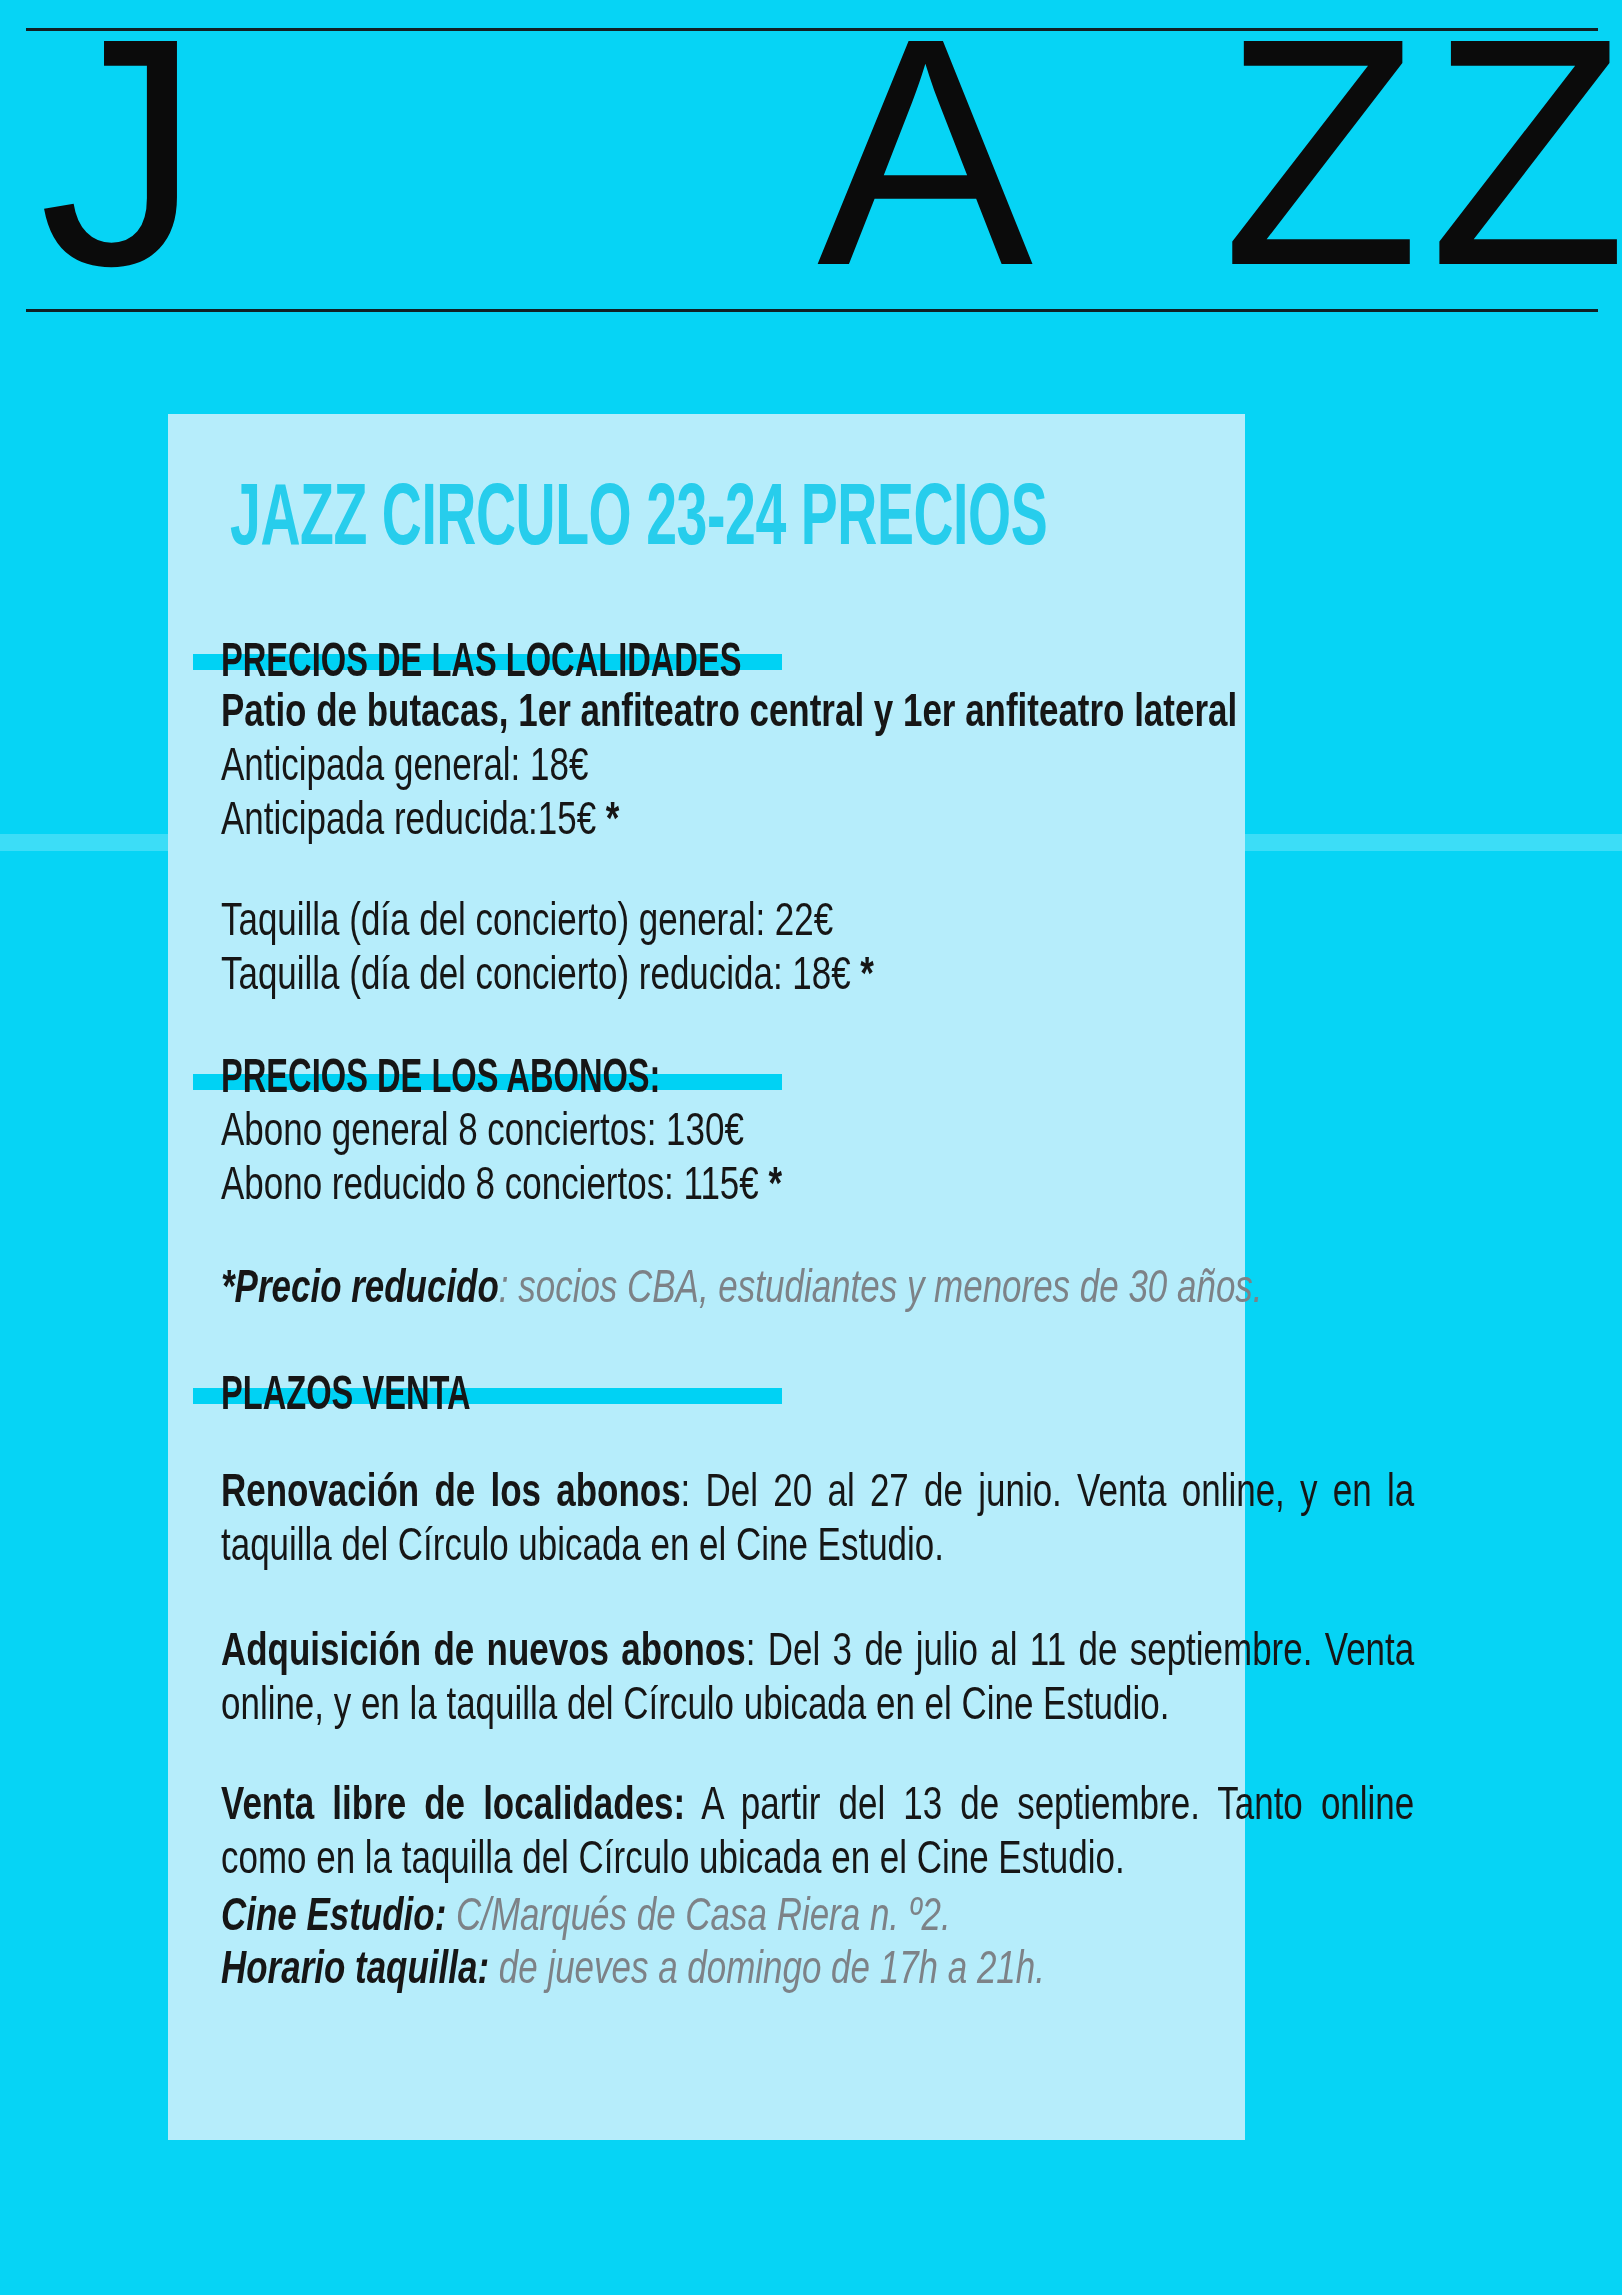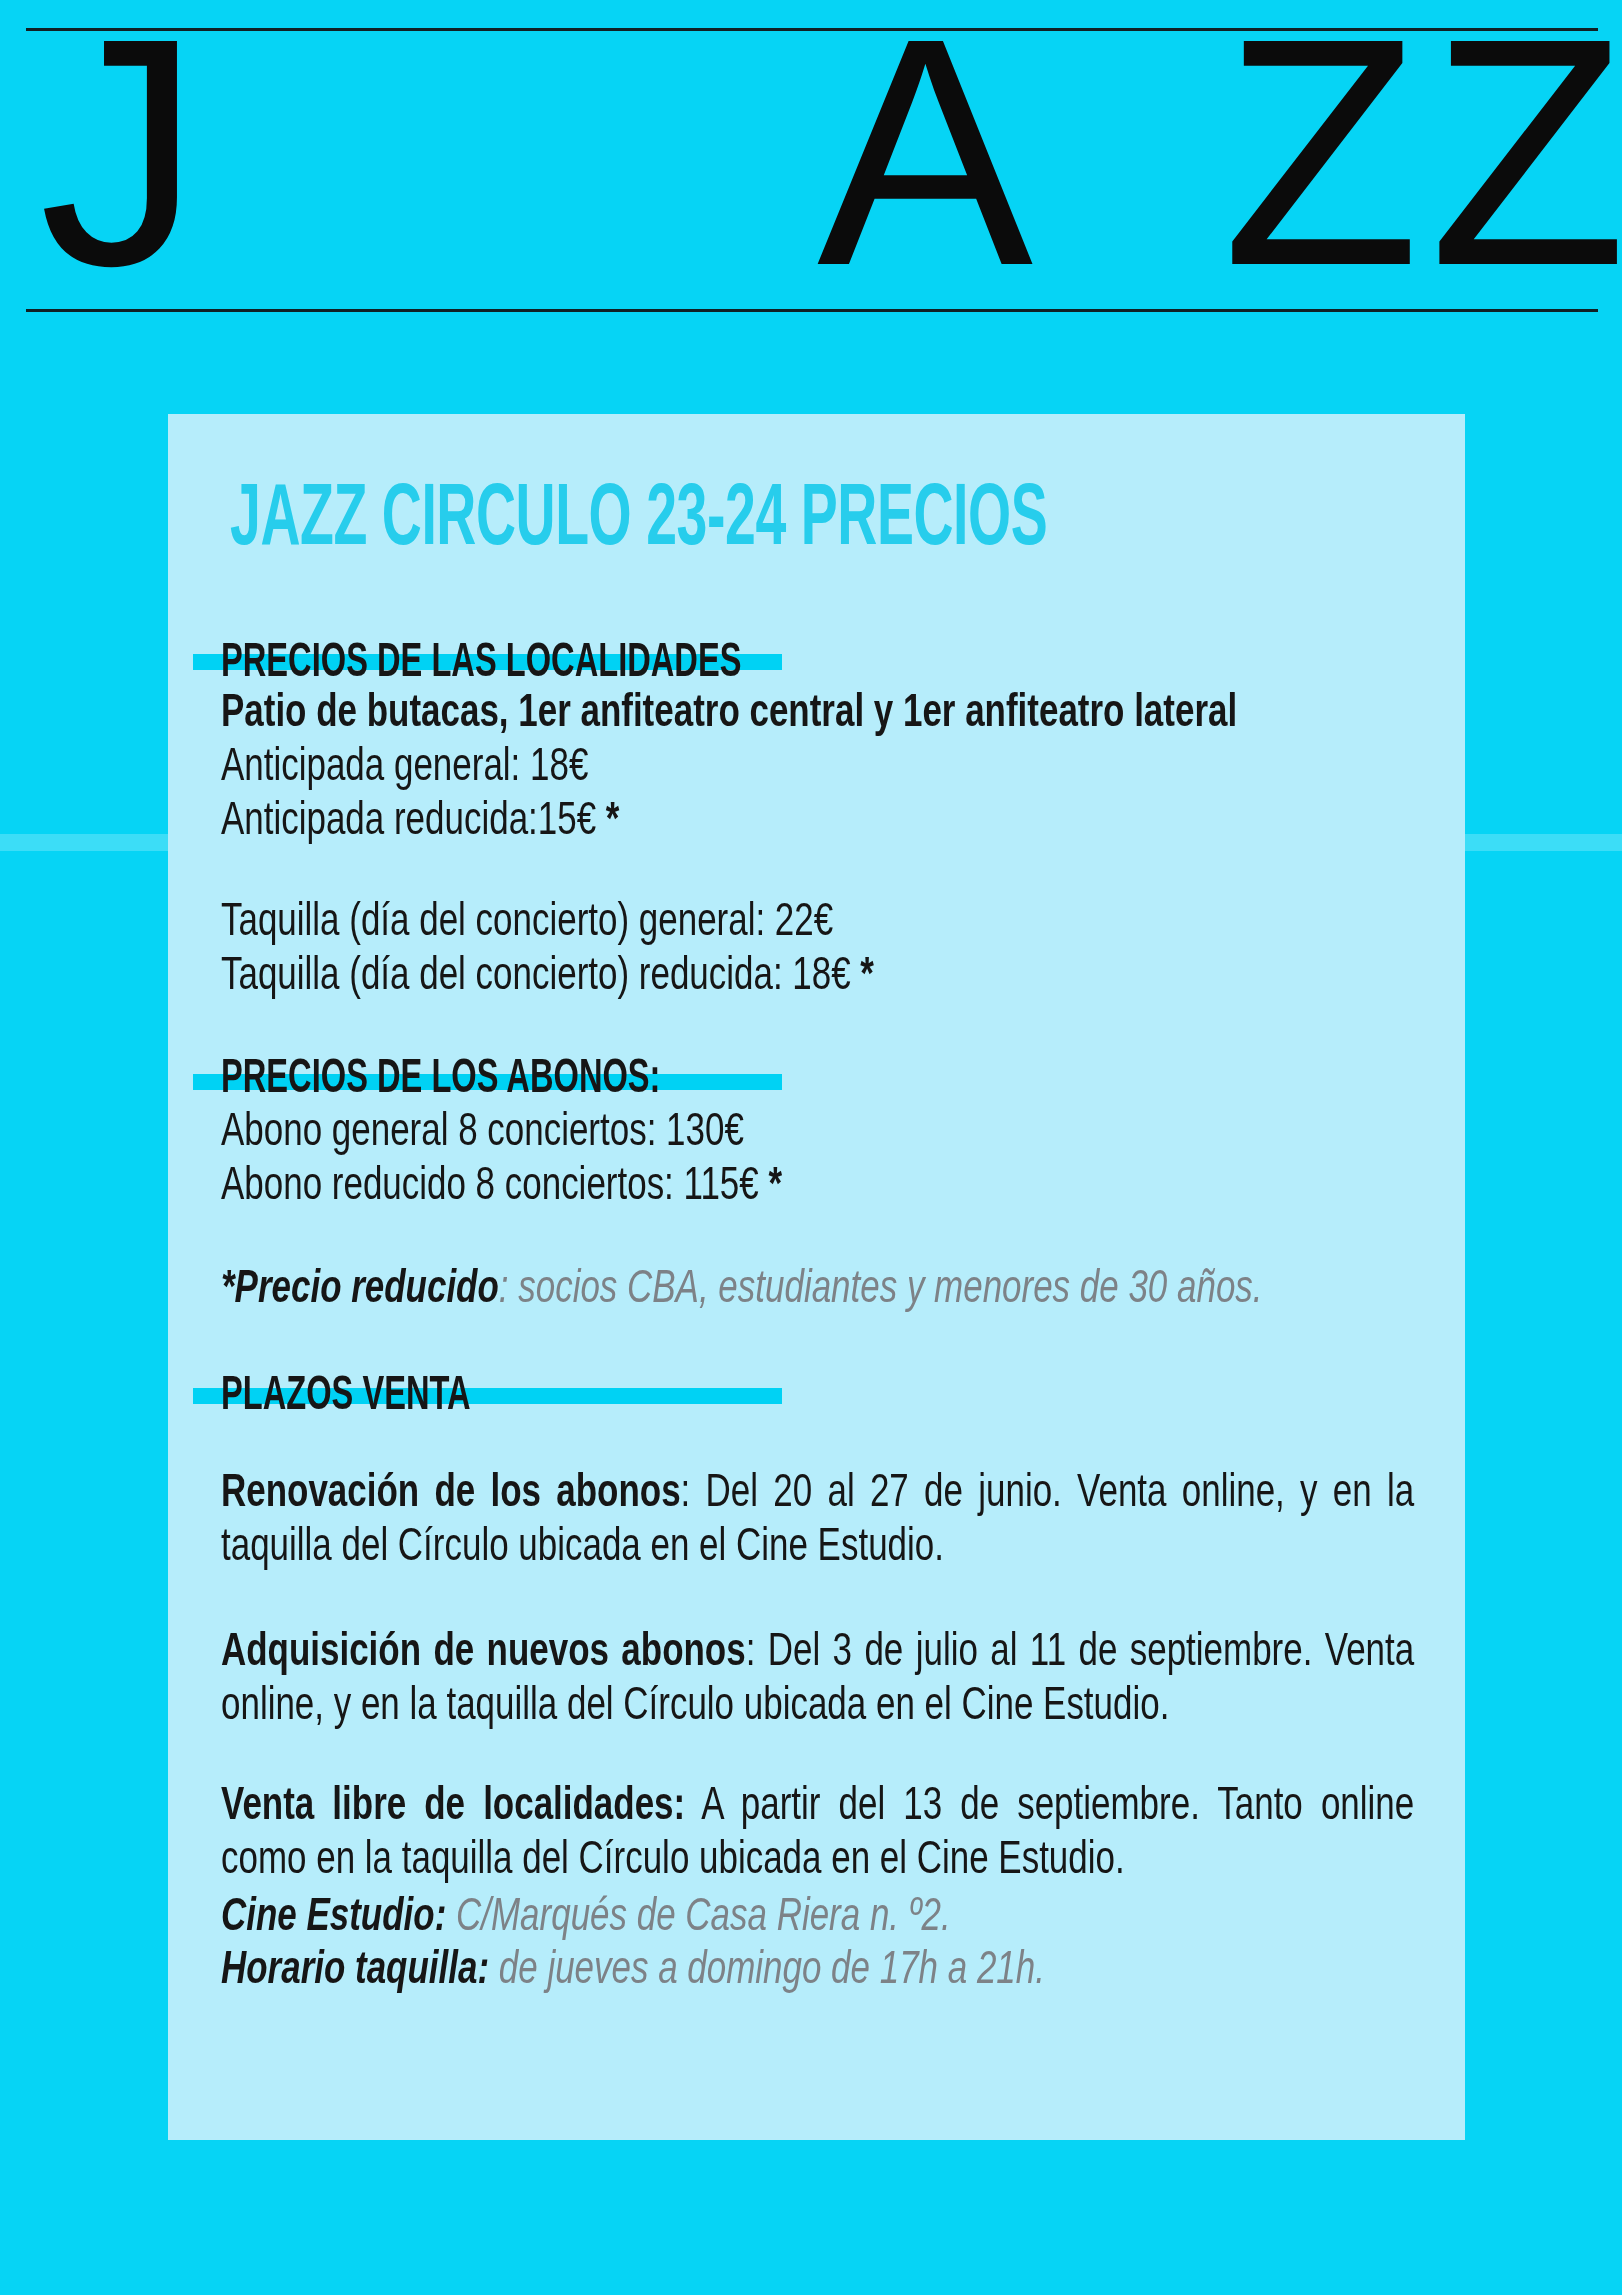--- a/index.html
+++ b/index.html
@@ -41,21 +41,21 @@
     position: absolute;
     left: 0; top: 834px;
     width: 100%; height: 17px;
     background: rgba(255,255,255,0.22);
   }
 
   
   .panel {
     position: absolute;
     left: 168px; top: 414px;
-    width: 1297px; height: 1726px;
+    width: 1077px; height: 1726px;
     background: var(--panel, #b6edfb);
   }
 
   .title {
     position: absolute;
     left: 62px; top: 470px;
     margin: 0;
     font-size: 88px;
     line-height: 88px;
     font-weight: 700;

